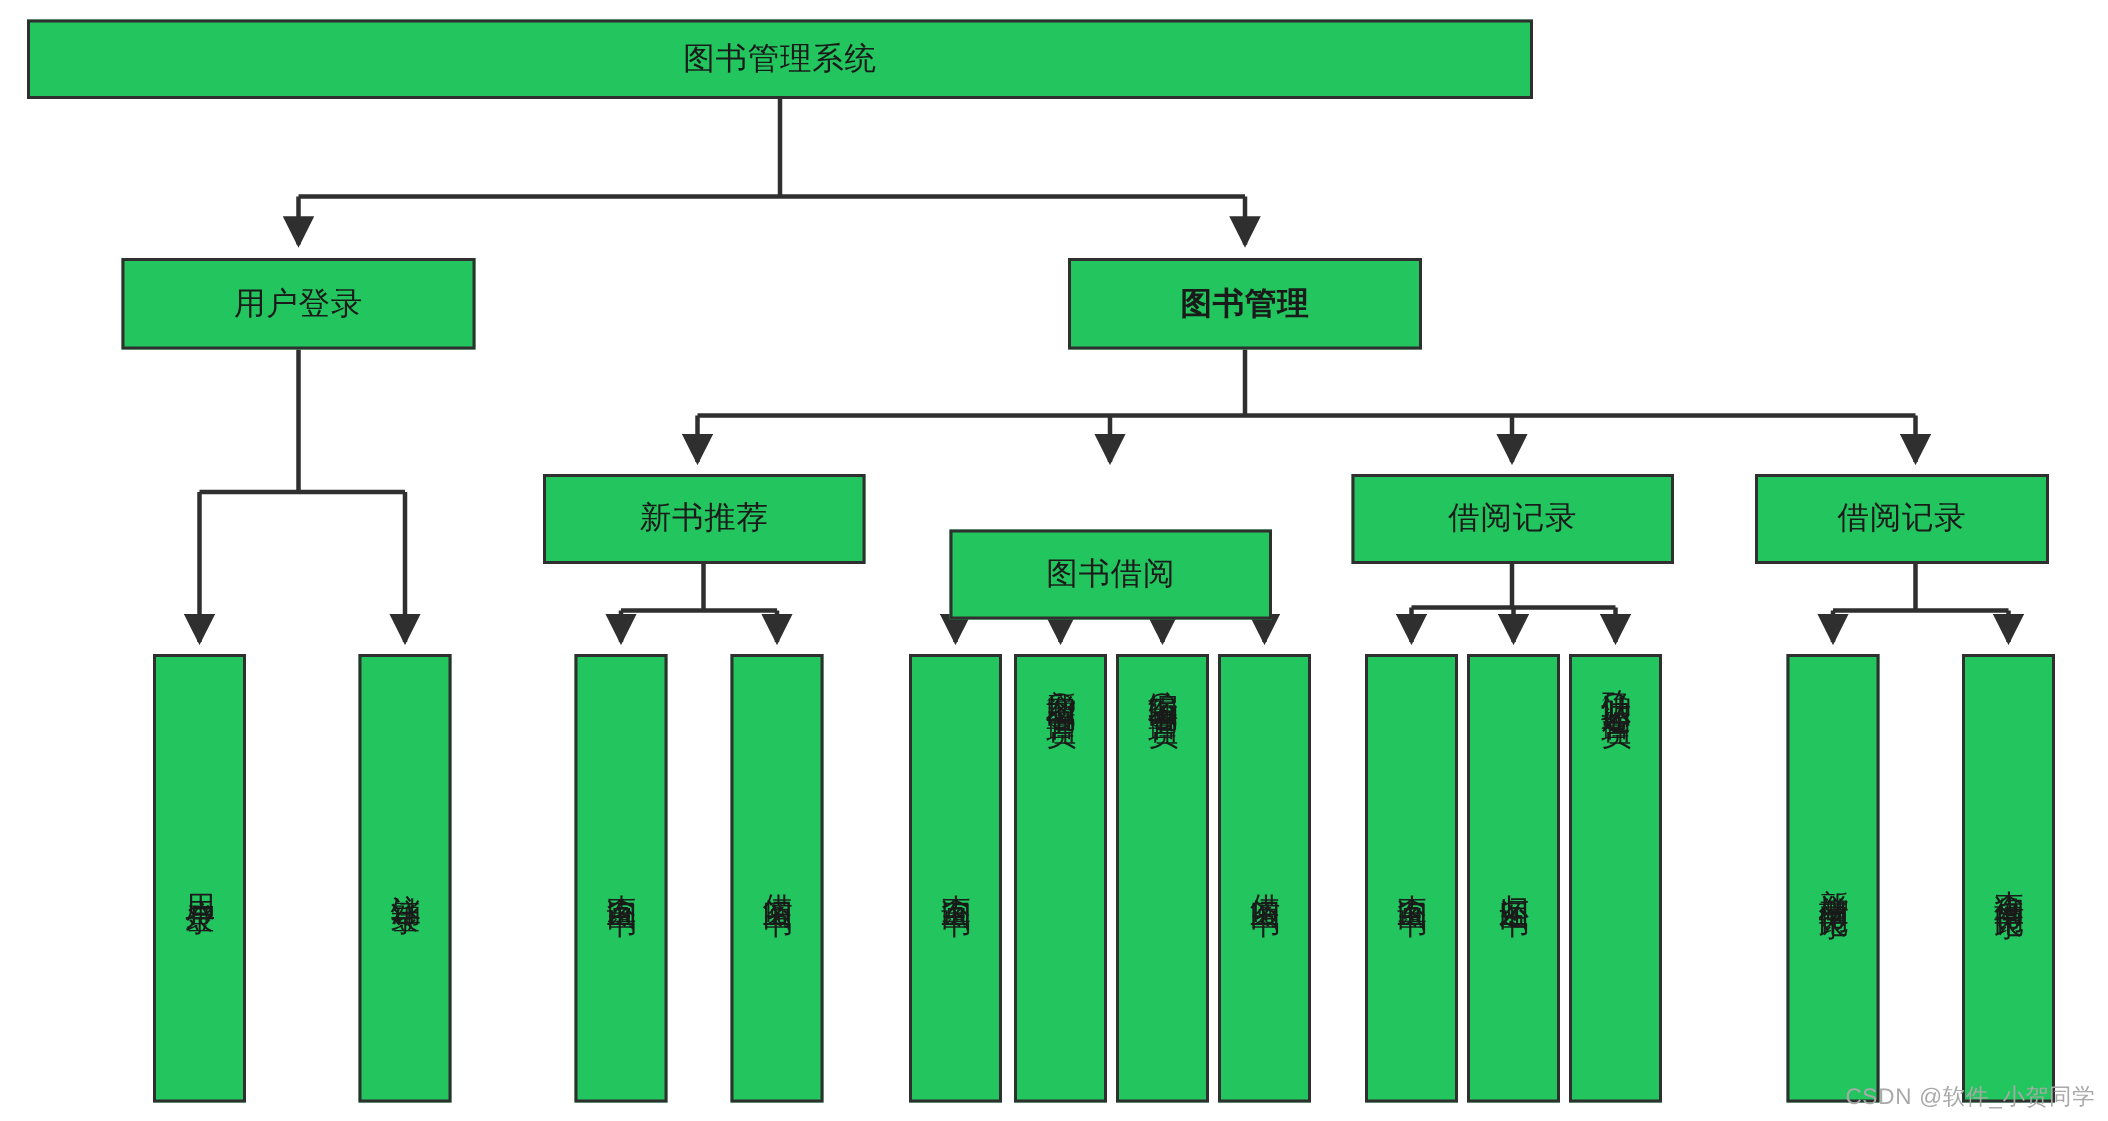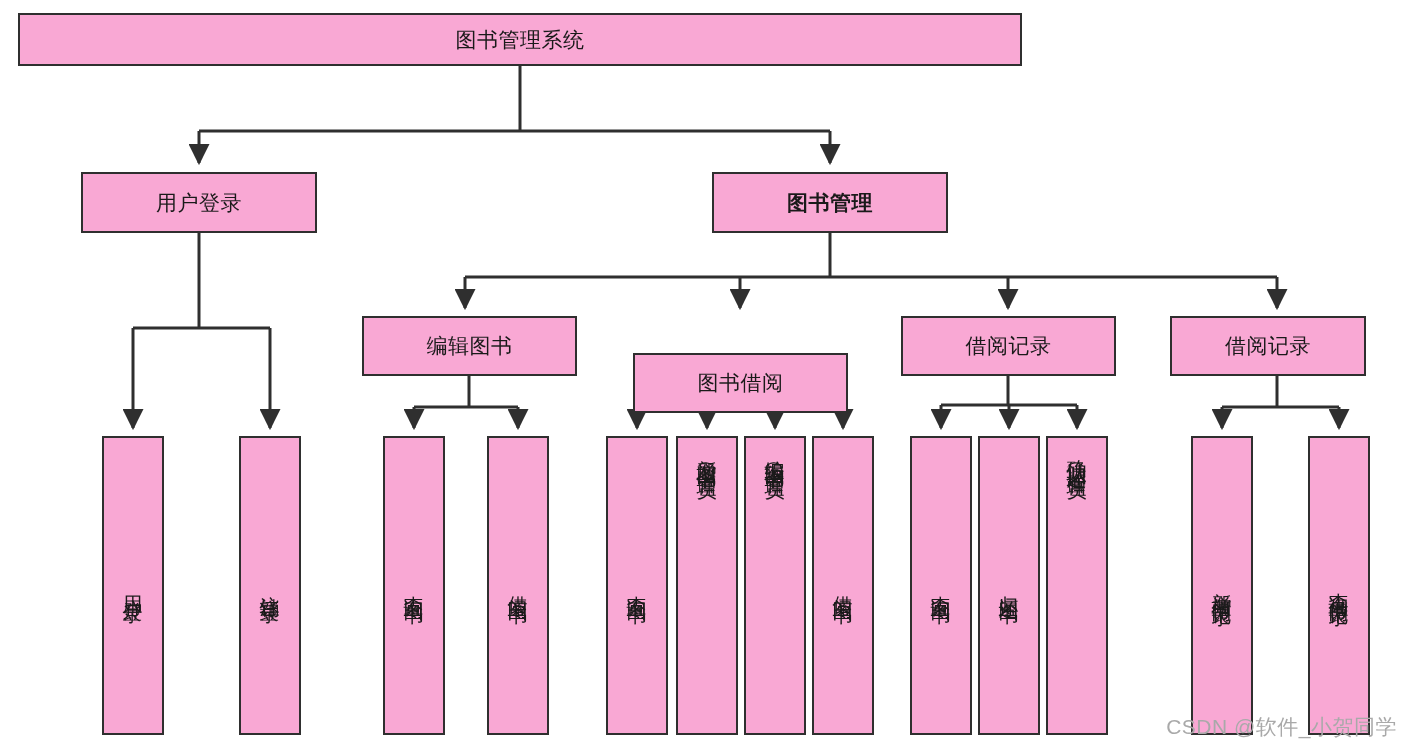--- a/index.html
+++ b/index.html
@@ -22,21 +22,21 @@
     left: 0;
     top: 0;
     width: 1405px;
     height: 747px;
     pointer-events: none;
   }
   .node {
     position: absolute;
     box-sizing: border-box;
     border: 2px solid #2f2f2f;
-    background: #f9a8d4;
+    background: #22c55e;
     display: flex;
     align-items: center;
     justify-content: center;
     color: #1a1a1a;
   }
   .node .lbl {
     display: block;
     text-align: center;
     line-height: 1.22;
   }
@@ -61,21 +61,21 @@
     white-space: nowrap;
   }
   .node.vert.centered {
     align-items: center;
     padding-top: 0;
   }
   #watermark {
     position: absolute;
     right: 8px;
     bottom: 6px;
-    font-size: 21px;
+    font-size: 15px;
     color: #a9a9a9;
     white-space: nowrap;
     letter-spacing: 0.5px;
   }
 </style>
 </head>
 <body>
 
 <div id="canvas">
 
@@ -134,21 +134,21 @@
   </div>
 
   <div class="node horiz" style="left:81px; top:172px; width:236px; height:61px;">
     <span class="lbl">用户登录</span>
   </div>
   <div class="node horiz" style="left:712px; top:172px; width:236px; height:61px;font-weight:bold;">
     <span class="lbl">图书管理</span>
   </div>
 
   <div class="node horiz" style="left:362px; top:316px; width:215px; height:60px;">
-    <span class="lbl">编辑图书</span>
+    <span class="lbl">新书推荐</span>
   </div>
   <div class="node horiz" style="left:633px; top:316px; width:215px; height:60px;margin-top:37px;">
     <span class="lbl">图书借阅</span>
   </div>
   <div class="node horiz" style="left:901px; top:316px; width:215px; height:60px;">
     <span class="lbl">借阅记录</span>
   </div>
   <div class="node horiz" style="left:1170px; top:316px; width:196px; height:60px;">
     <span class="lbl">借阅记录</span>
   </div>

